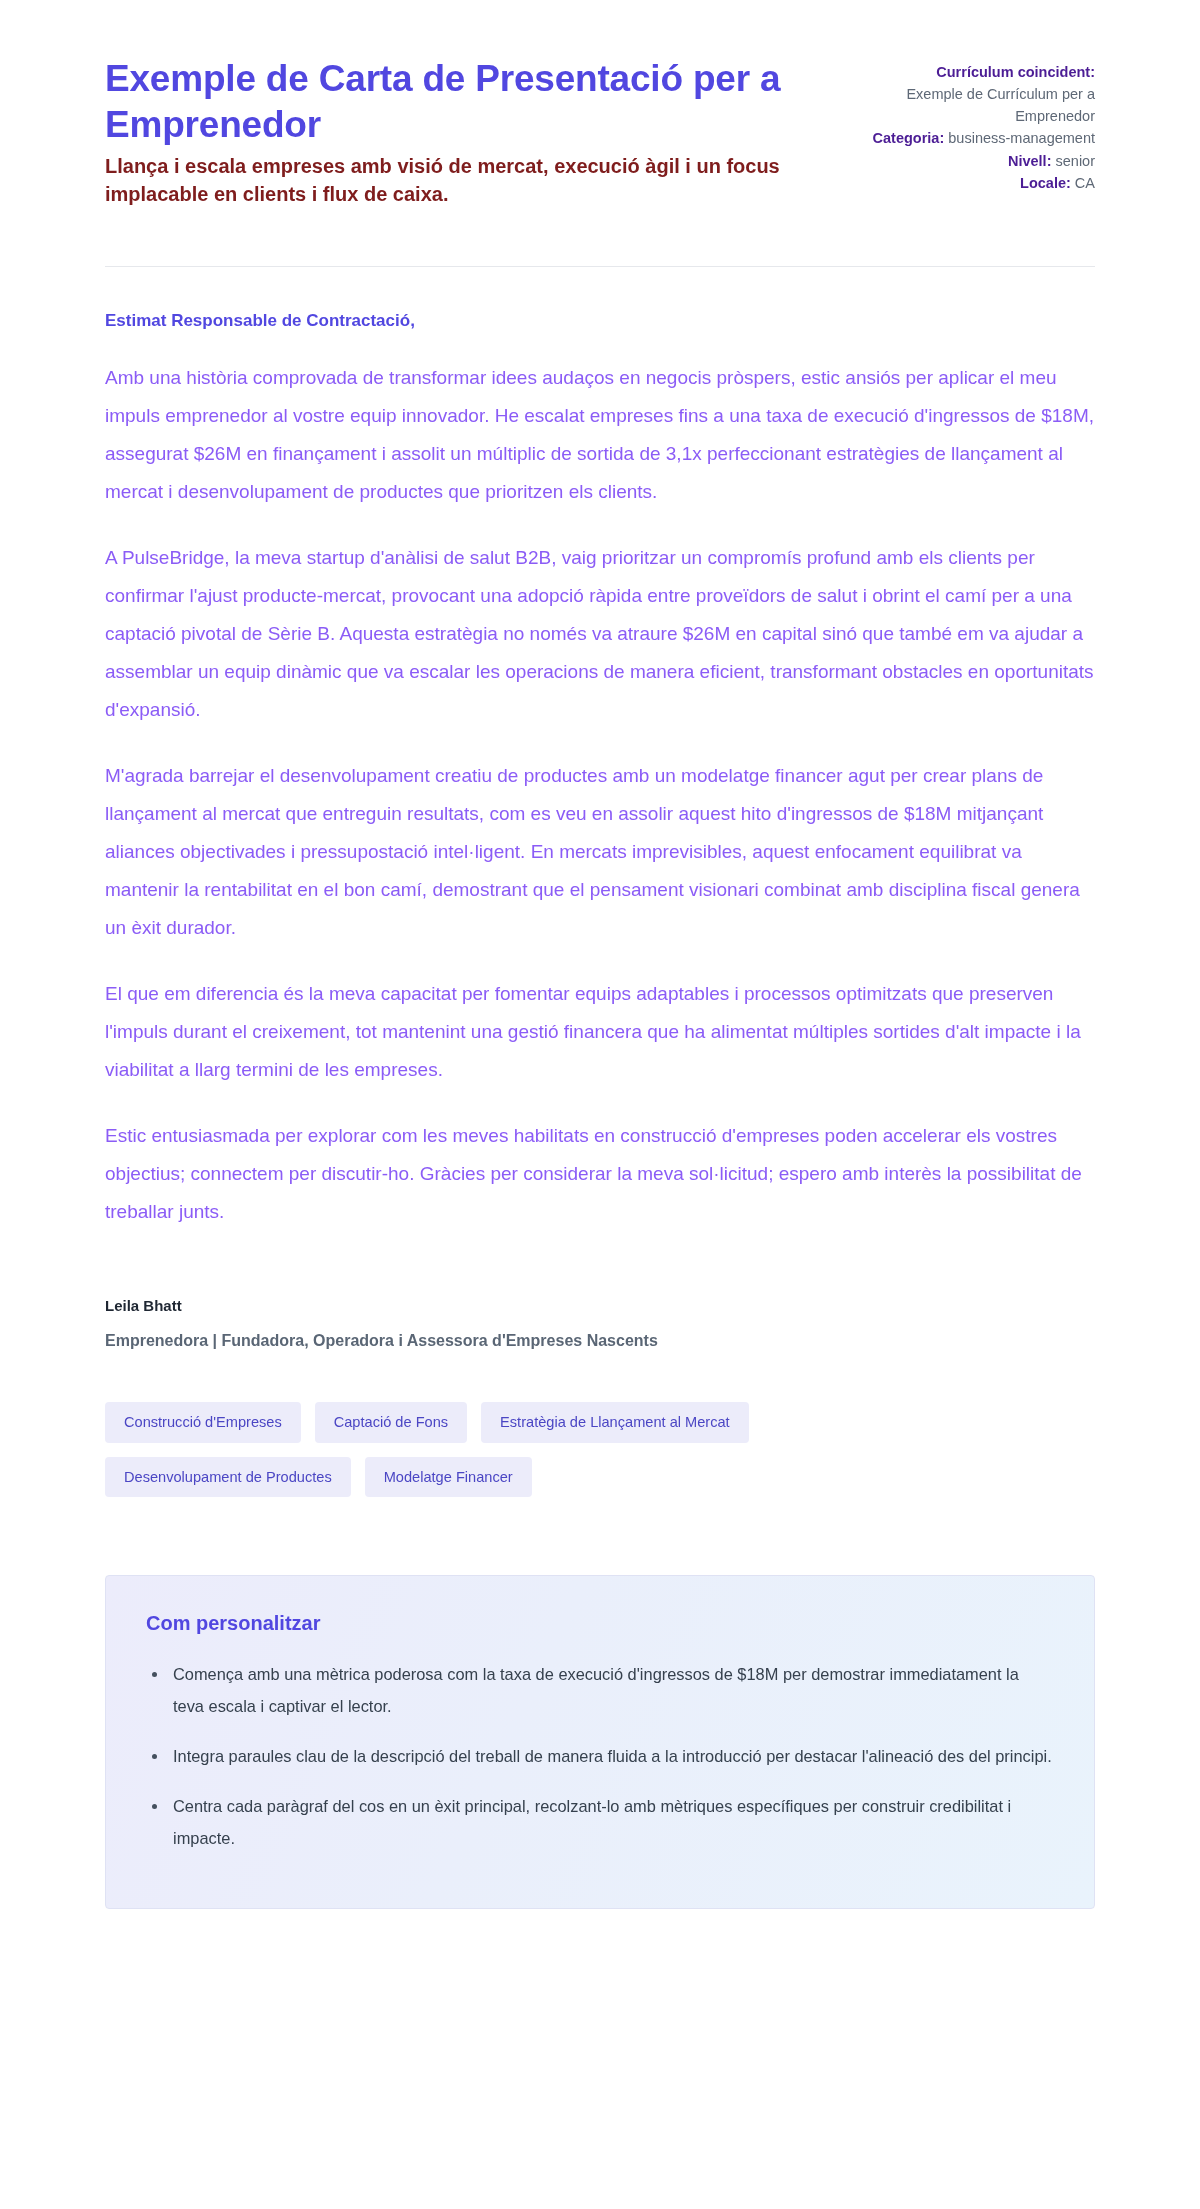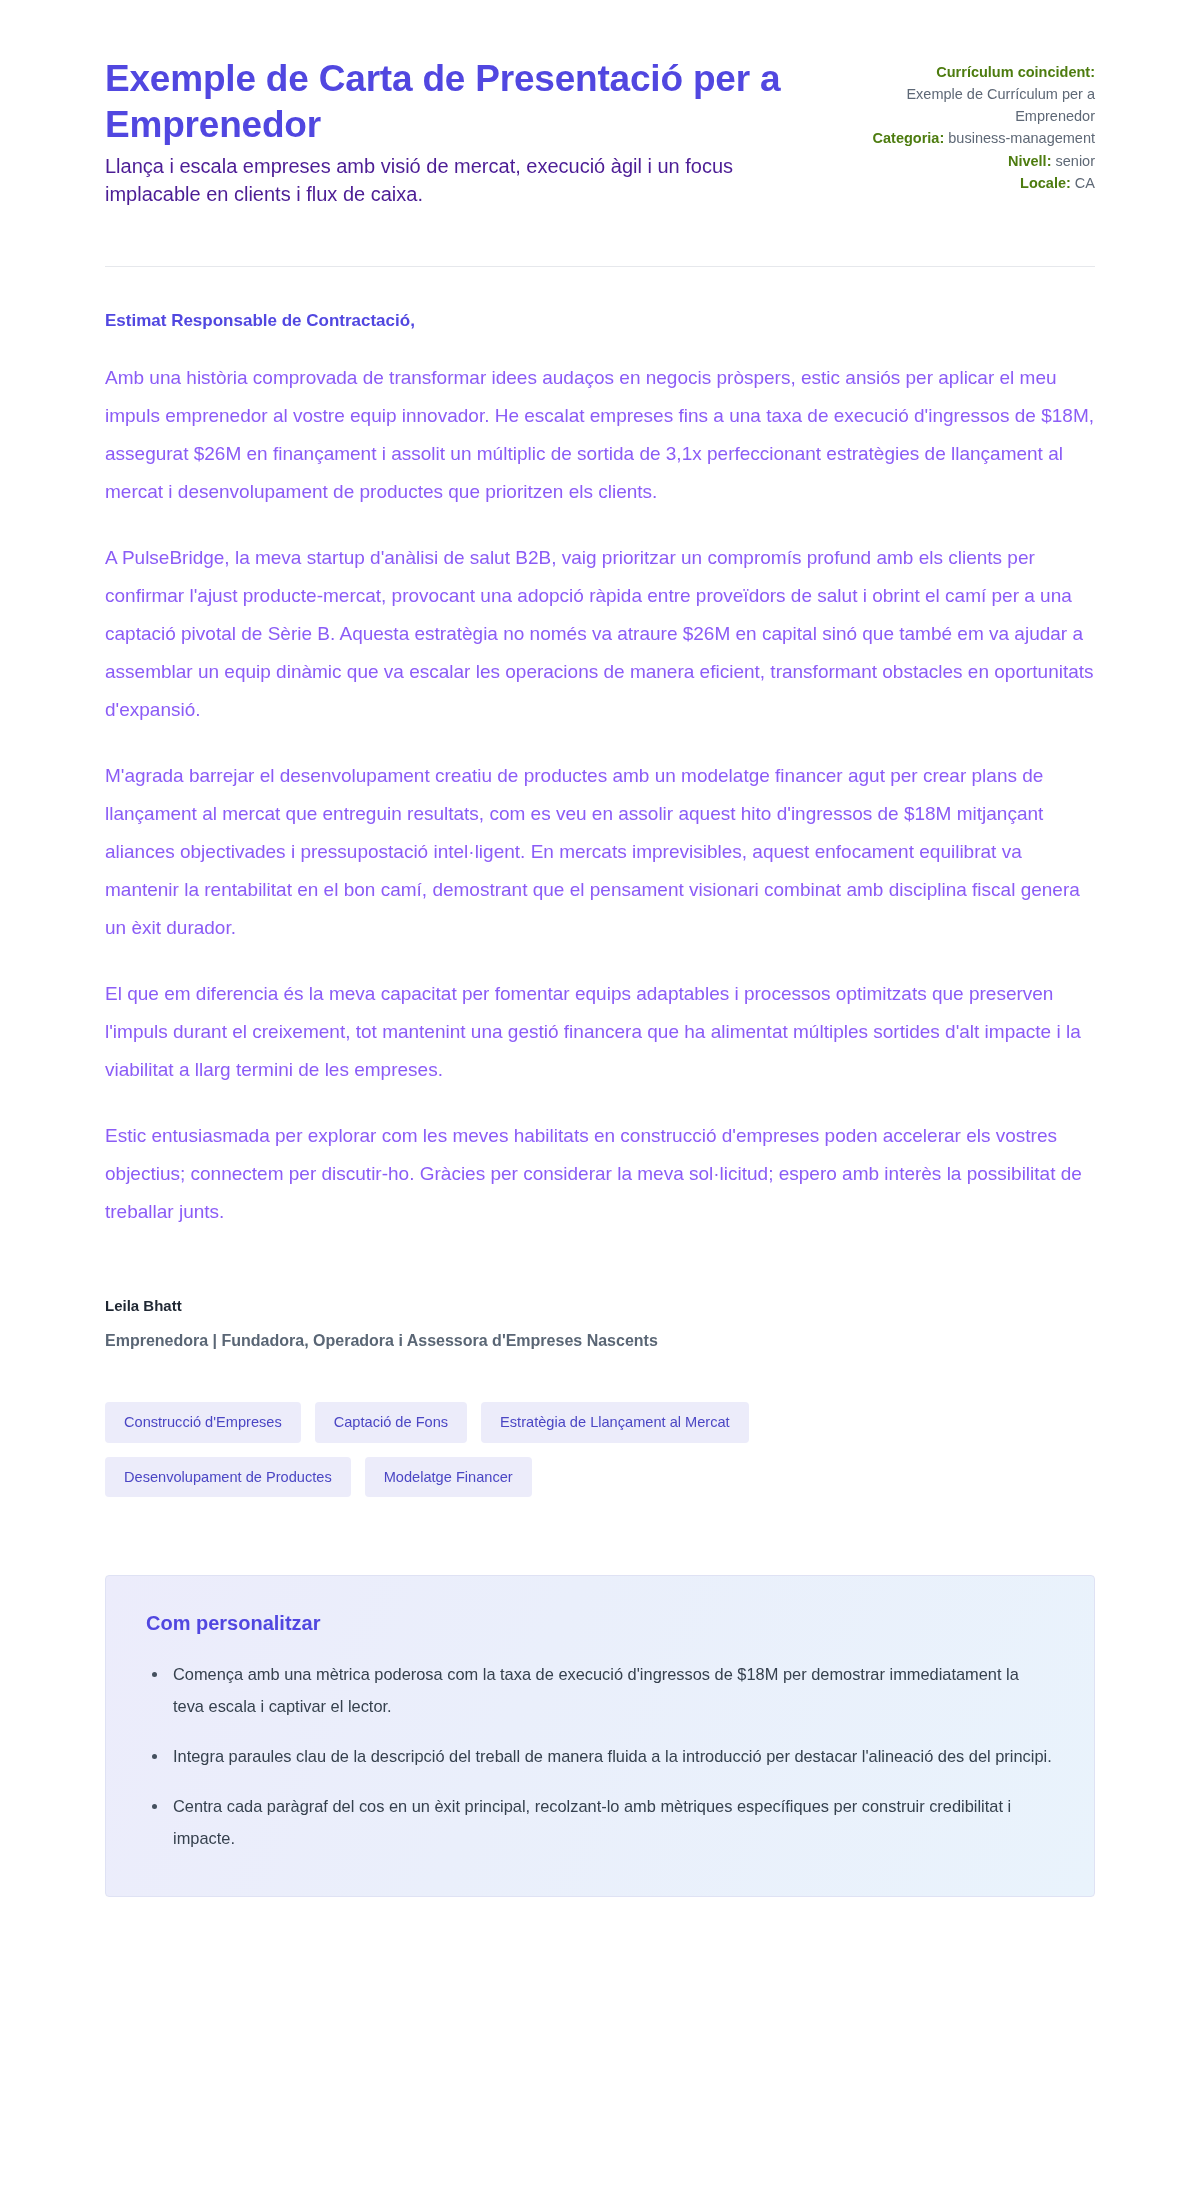--- a/index.html
+++ b/index.html
@@ -34,38 +34,38 @@
     font-size: 37px;
     line-height: 1.23;
     font-weight: 700;
     color: #5147e0;
     margin: 0 0 6px 0;
     letter-spacing: -0.2px;
   }
   .doc-subtitle {
     font-size: 20px;
     line-height: 1.38;
-    font-weight: 400;
-    color: #4c1d95;
+    font-weight: 700;
+    color: #7f1d1d;
     margin: 0;
     max-width: 680px;
   }
   .meta {
     flex: 0 0 auto;
     width: 262px;
     text-align: right;
     font-size: 14.5px;
     line-height: 1.48;
     color: #5b6675;
     padding-top: 6px;
   }
   .meta-row { margin-bottom: 1px; }
   .meta-label {
     font-weight: 700;
-    color: #4d7c0f;
+    color: #4c1d95;
   }
   .meta-value { color: #5e6876; }
 
   .divider {
     height: 1px;
     background: #e6e8ec;
     margin: 58px 0 0 0;
   }
 
   
@@ -117,21 +117,21 @@
     white-space: nowrap;
   }
 
   
   .callout {
     margin-top: 78px;
     margin-bottom: 60px;
     background: linear-gradient(115deg, #ececfb 0%, #eaeffb 42%, #e9f3fc 100%);
     border: 1px solid #dfe2f4;
     border-radius: 4px;
-    padding: 36px 40px 26px 40px;
+    padding: 36px 40px 38px 40px;
   }
   .callout-title {
     font-size: 20px;
     font-weight: 700;
     color: #5147e0;
     margin: 0 0 24px 0;
   }
   .callout-list {
     margin: 0;
     padding: 0;

